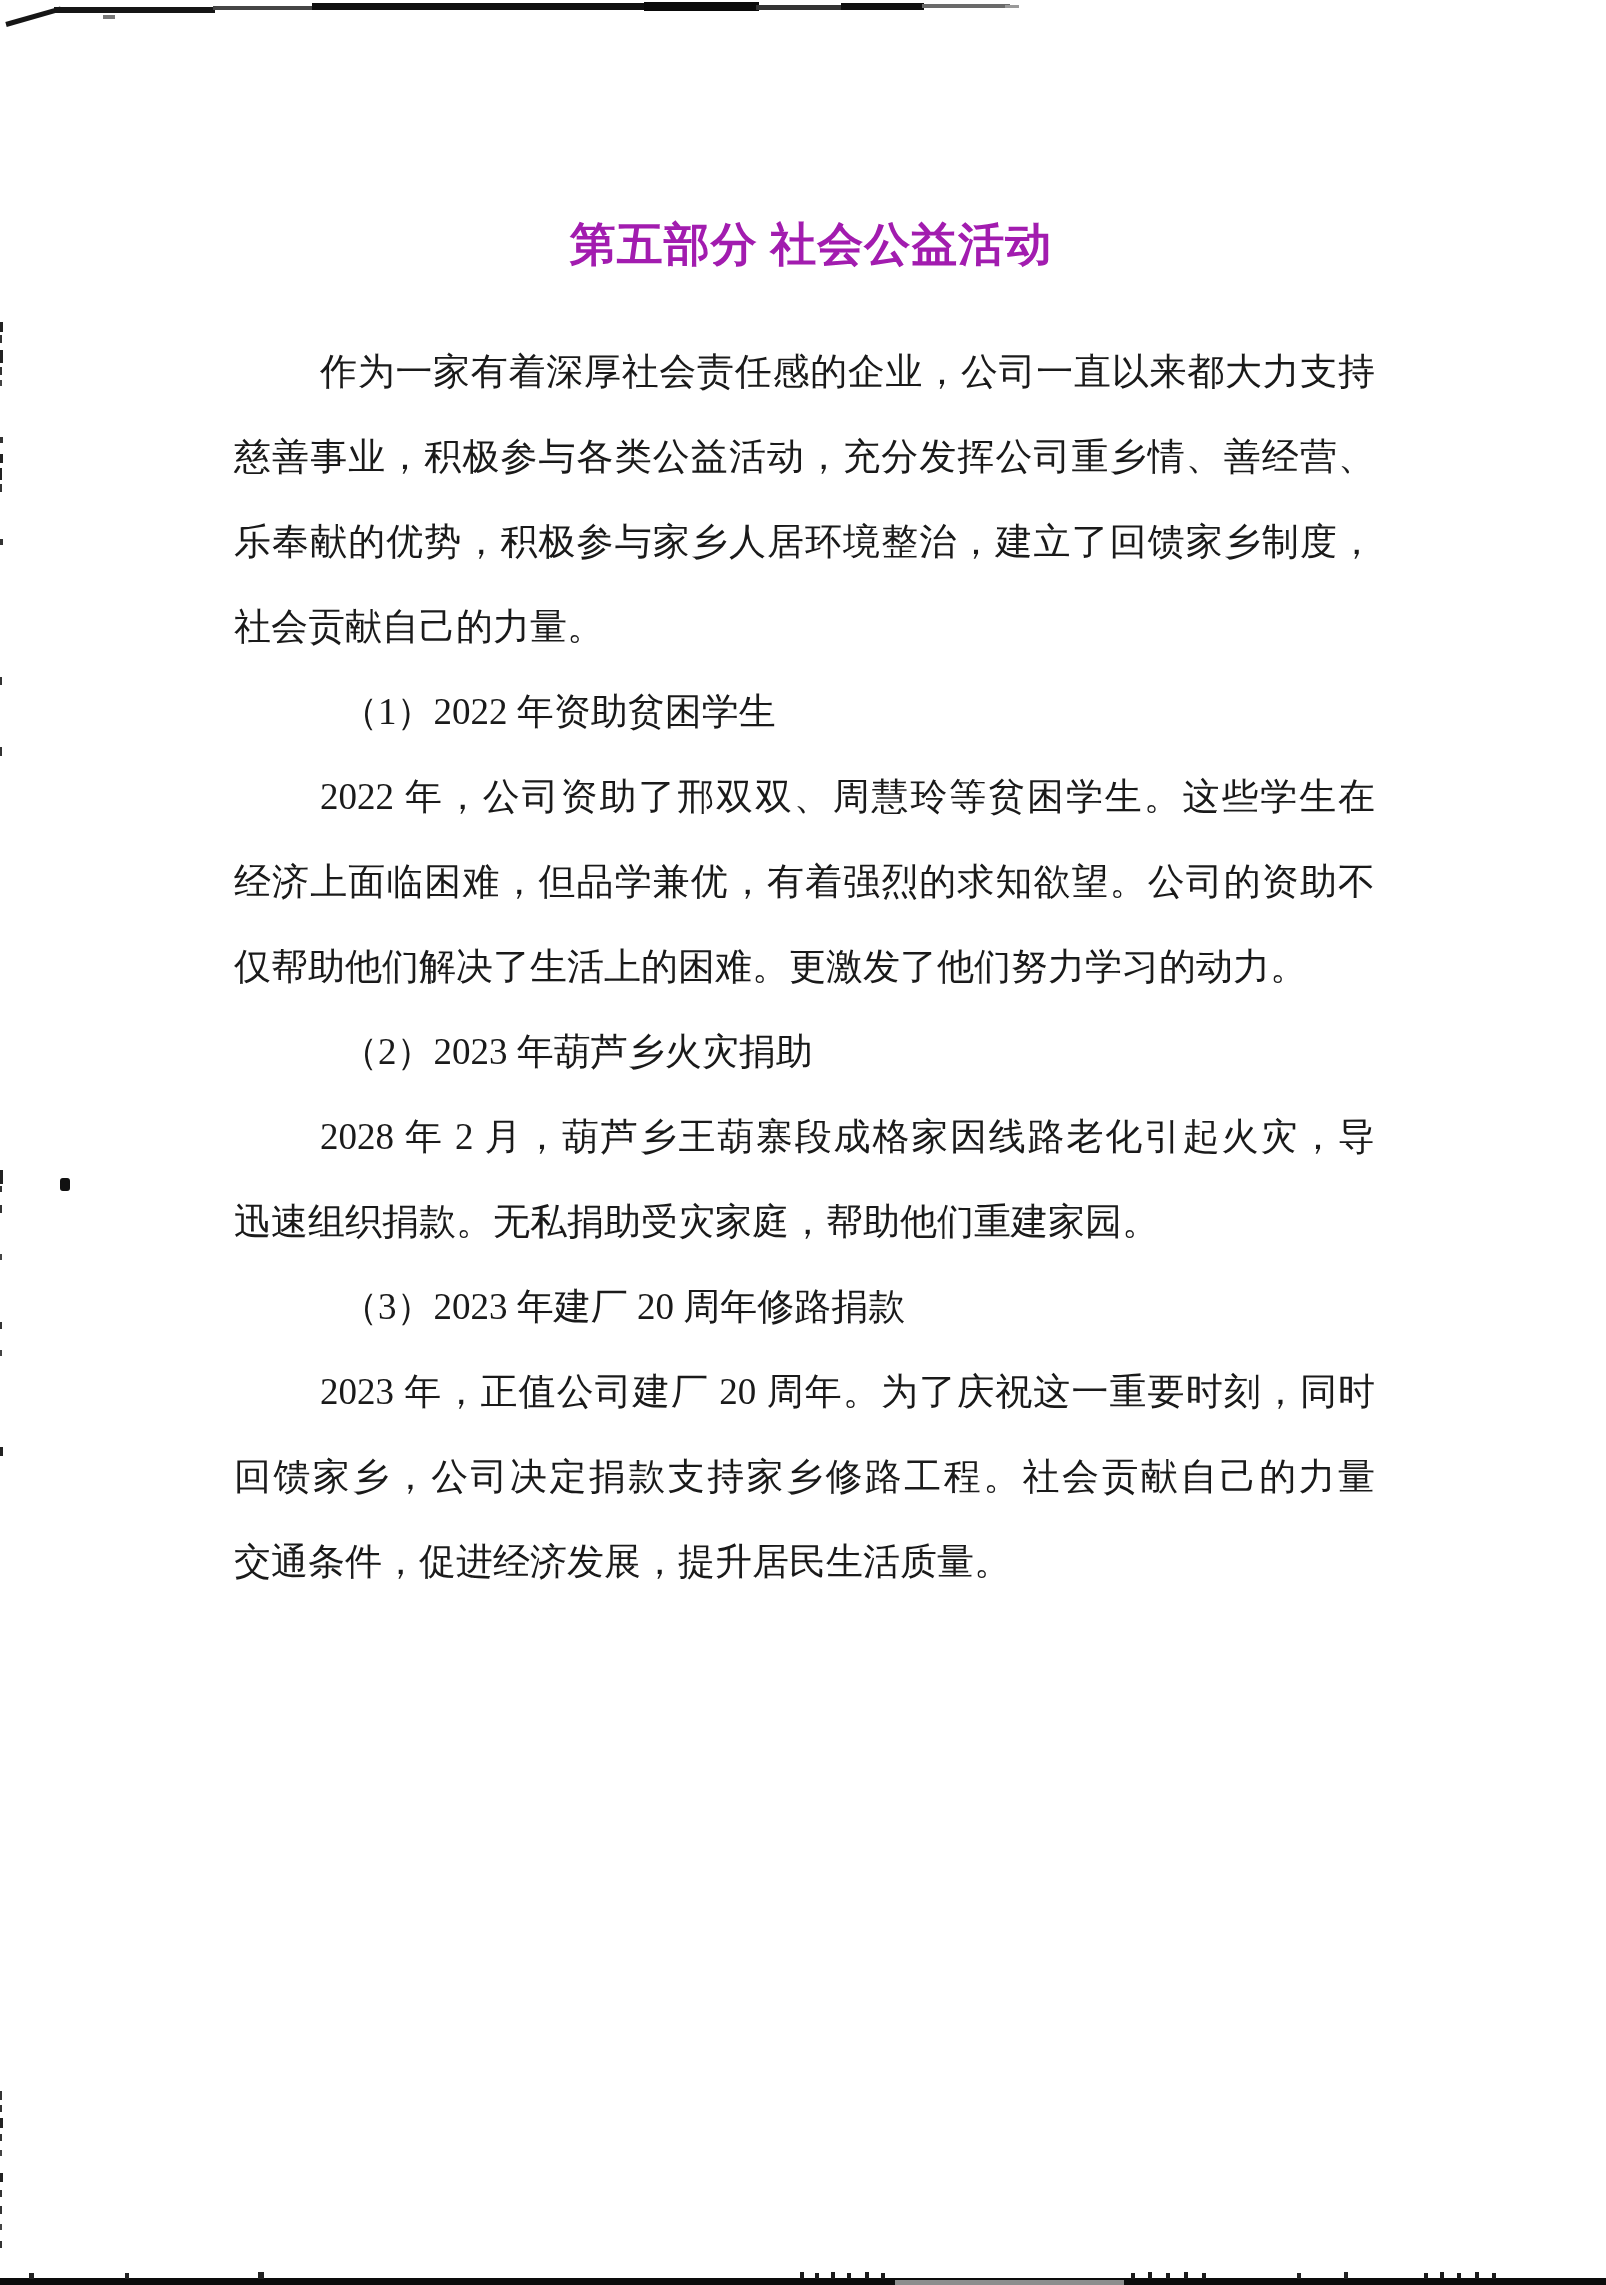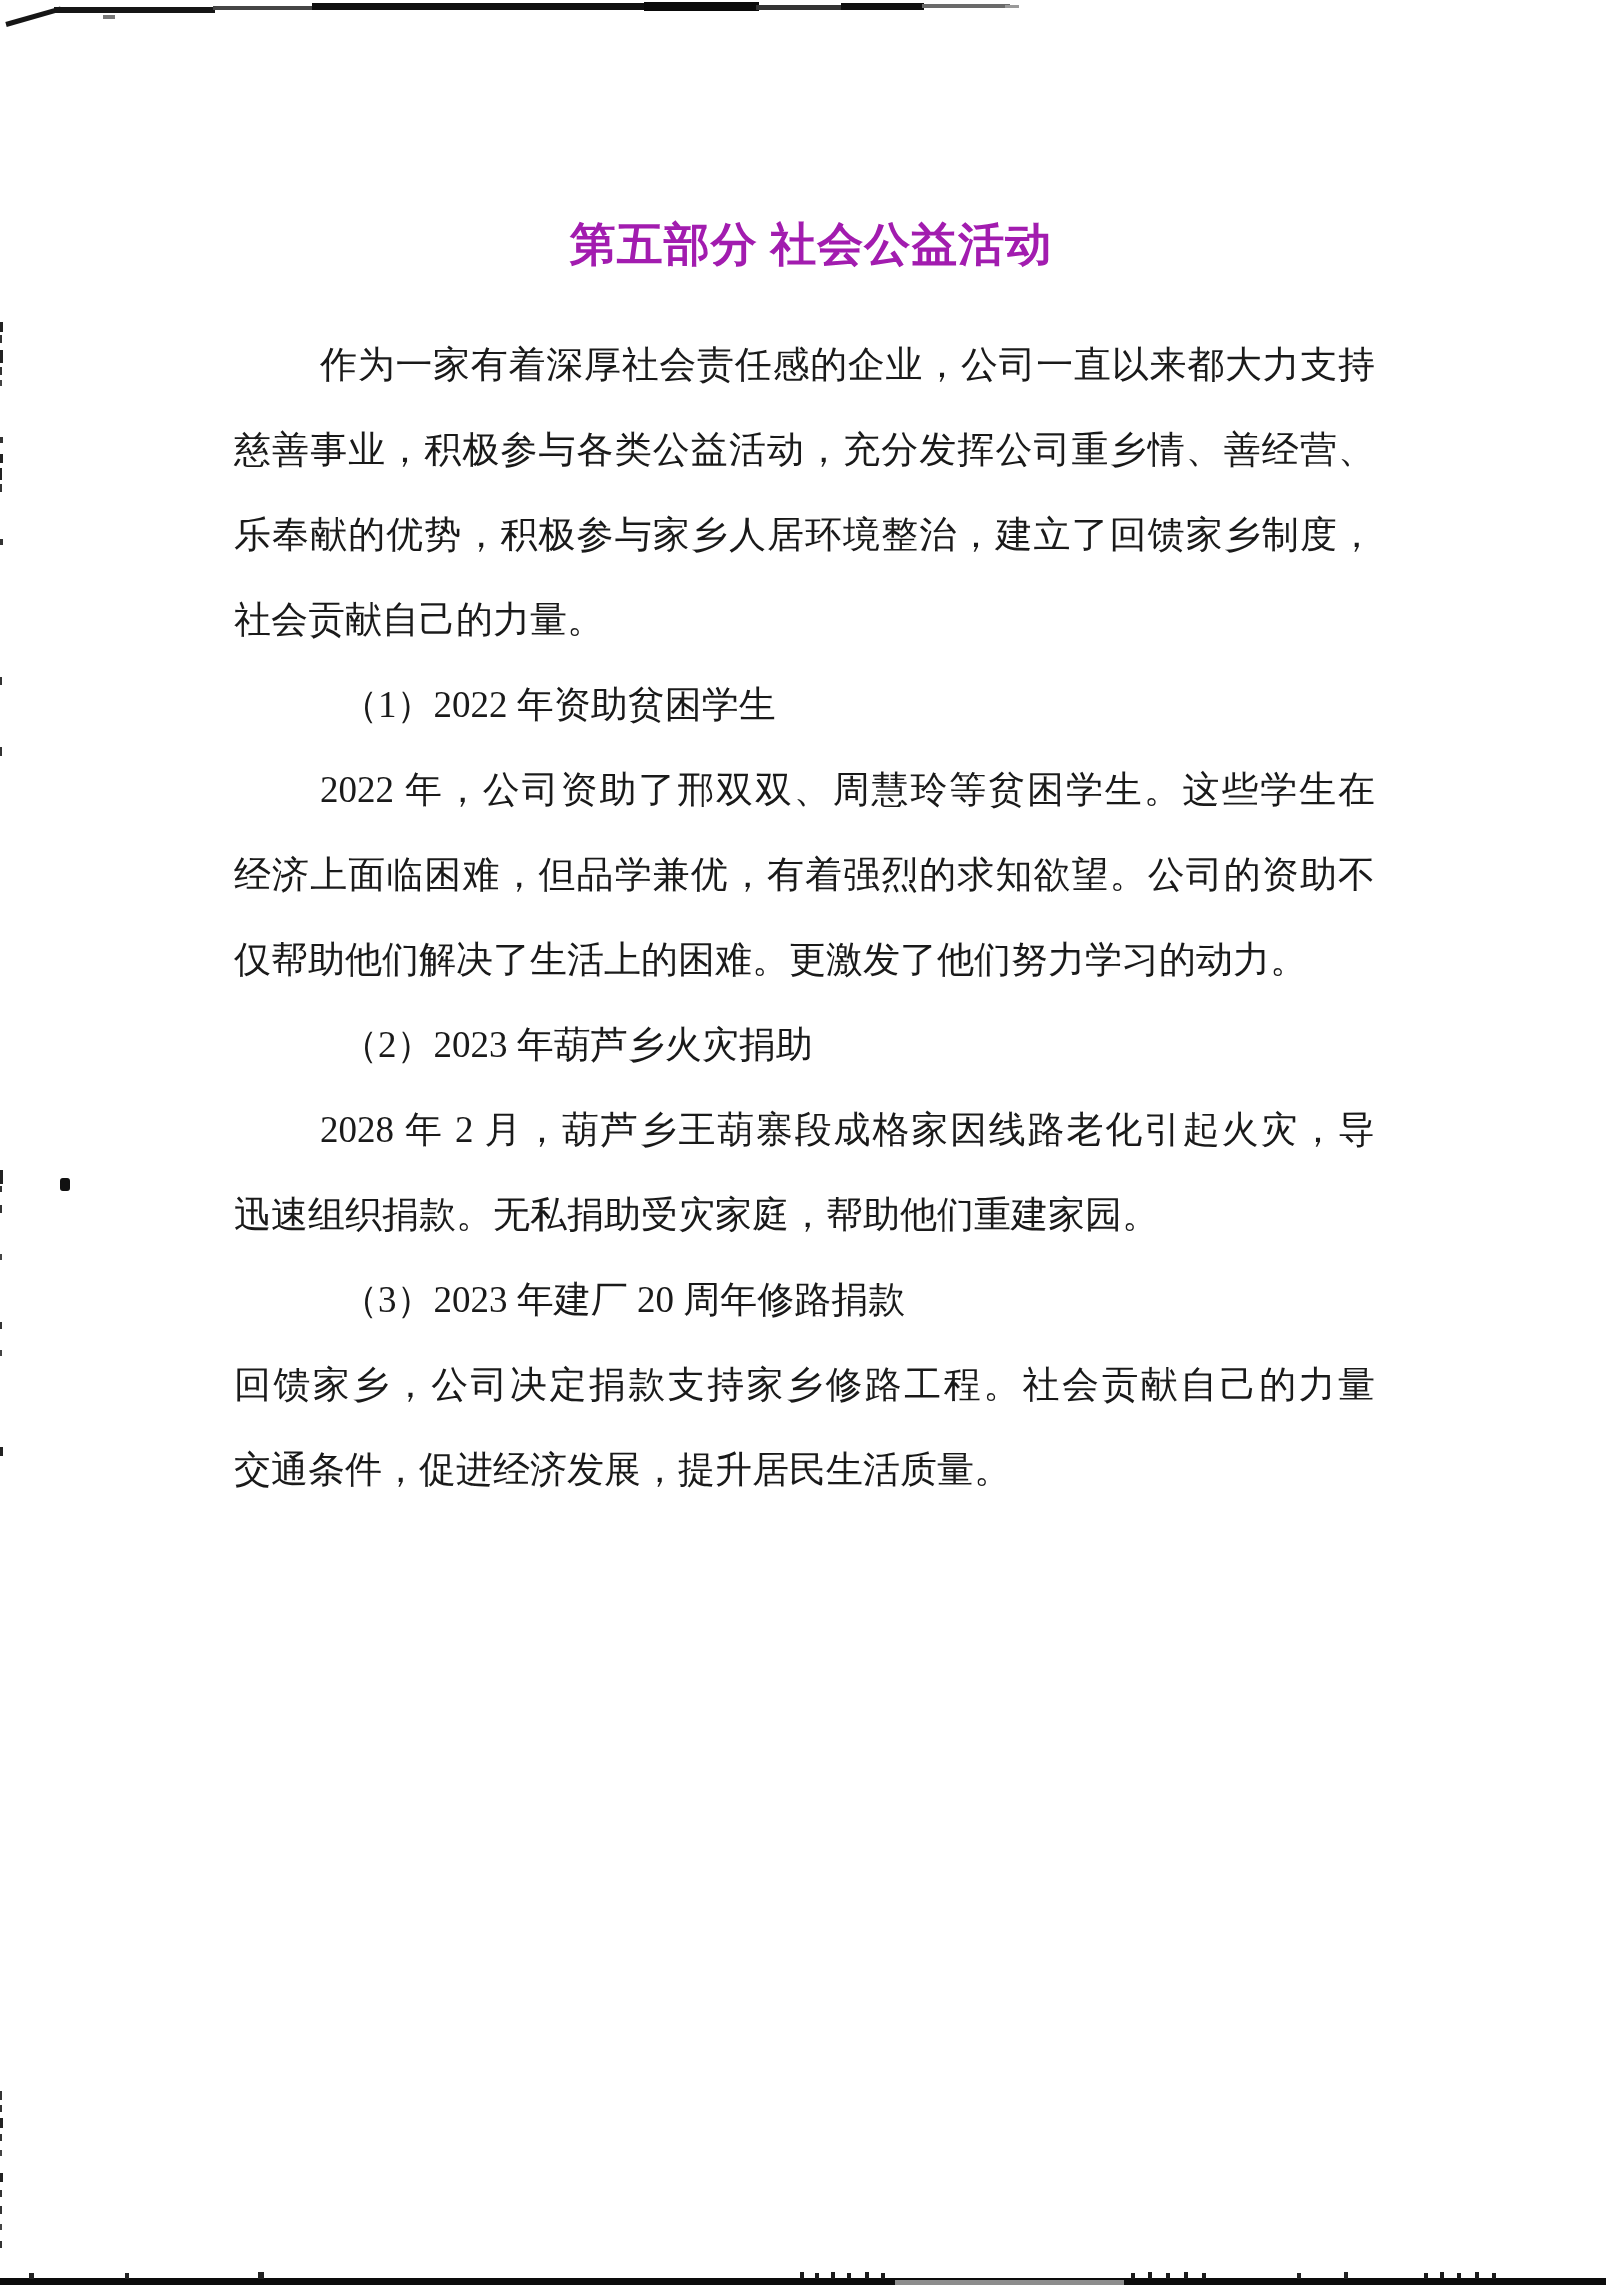--- a/index.html
+++ b/index.html
@@ -16,21 +16,21 @@
     margin:8px;
     text-align:center;
     font-size:46px;
     line-height:68px;
     font-weight:bold;
     letter-spacing:1px;
     color:#a21caf;
   }
   .doc-body{
     position:absolute;
-    left:234px;top:322px;
+    left:234px;top:329px;
     width:1141px;
     color:#1a1a1a;
   }
   .ln{
     height:85px;
     line-height:85px;
     font-size:37px;
     white-space:normal;
     overflow:visible;
     text-align:left;
@@ -69,20 +69,21 @@
         <div class="ln heading">（2）2023 年葫芦乡火灾捐助</div>
       </div>
       <div>
         <div class="ln fill first">2028 年 2 月，葫芦乡王葫寨段成格家因线路老化引起火灾，导</div>
         <div class="ln">迅速组织捐款。无私捐助受灾家庭，帮助他们重建家园。</div>
       </div>
       <div>
         <div class="ln heading">（3）2023 年建厂 20 周年修路捐款</div>
       </div>
       <div>
+        <div class="ln fill first">2023 年，正值公司建厂 20 周年。为了庆祝这一重要时刻，同时</div>
         <div class="ln fill">回馈家乡，公司决定捐款支持家乡修路工程。社会贡献自己的力量</div>
         <div class="ln">交通条件，促进经济发展，提升居民生活质量。</div>
       </div>
     </div>
   <div id="artifact-layer">
       <div class="artifact" style="left: 5.9px; top: 21.5px; width: 57px; height: 4.9px; background: rgb(22, 22, 22); transform: rotate(-16deg); transform-origin: left center;"></div>
       <div class="artifact" style="left: 54px; top: 6.8px; width: 161px; height: 5.9px; background: rgb(22, 22, 22);"></div>
       <div class="artifact" style="left: 103px; top: 14.6px; width: 11.7px; height: 4.9px; background: rgb(119, 119, 119);"></div>
       <div class="artifact" style="left: 213px; top: 5.9px; width: 102px; height: 3.9px; background: rgb(69, 69, 69);"></div>
       <div class="artifact" style="left: 312px; top: 2.9px; width: 336px; height: 6.8px; background: rgb(15, 15, 15);"></div>

